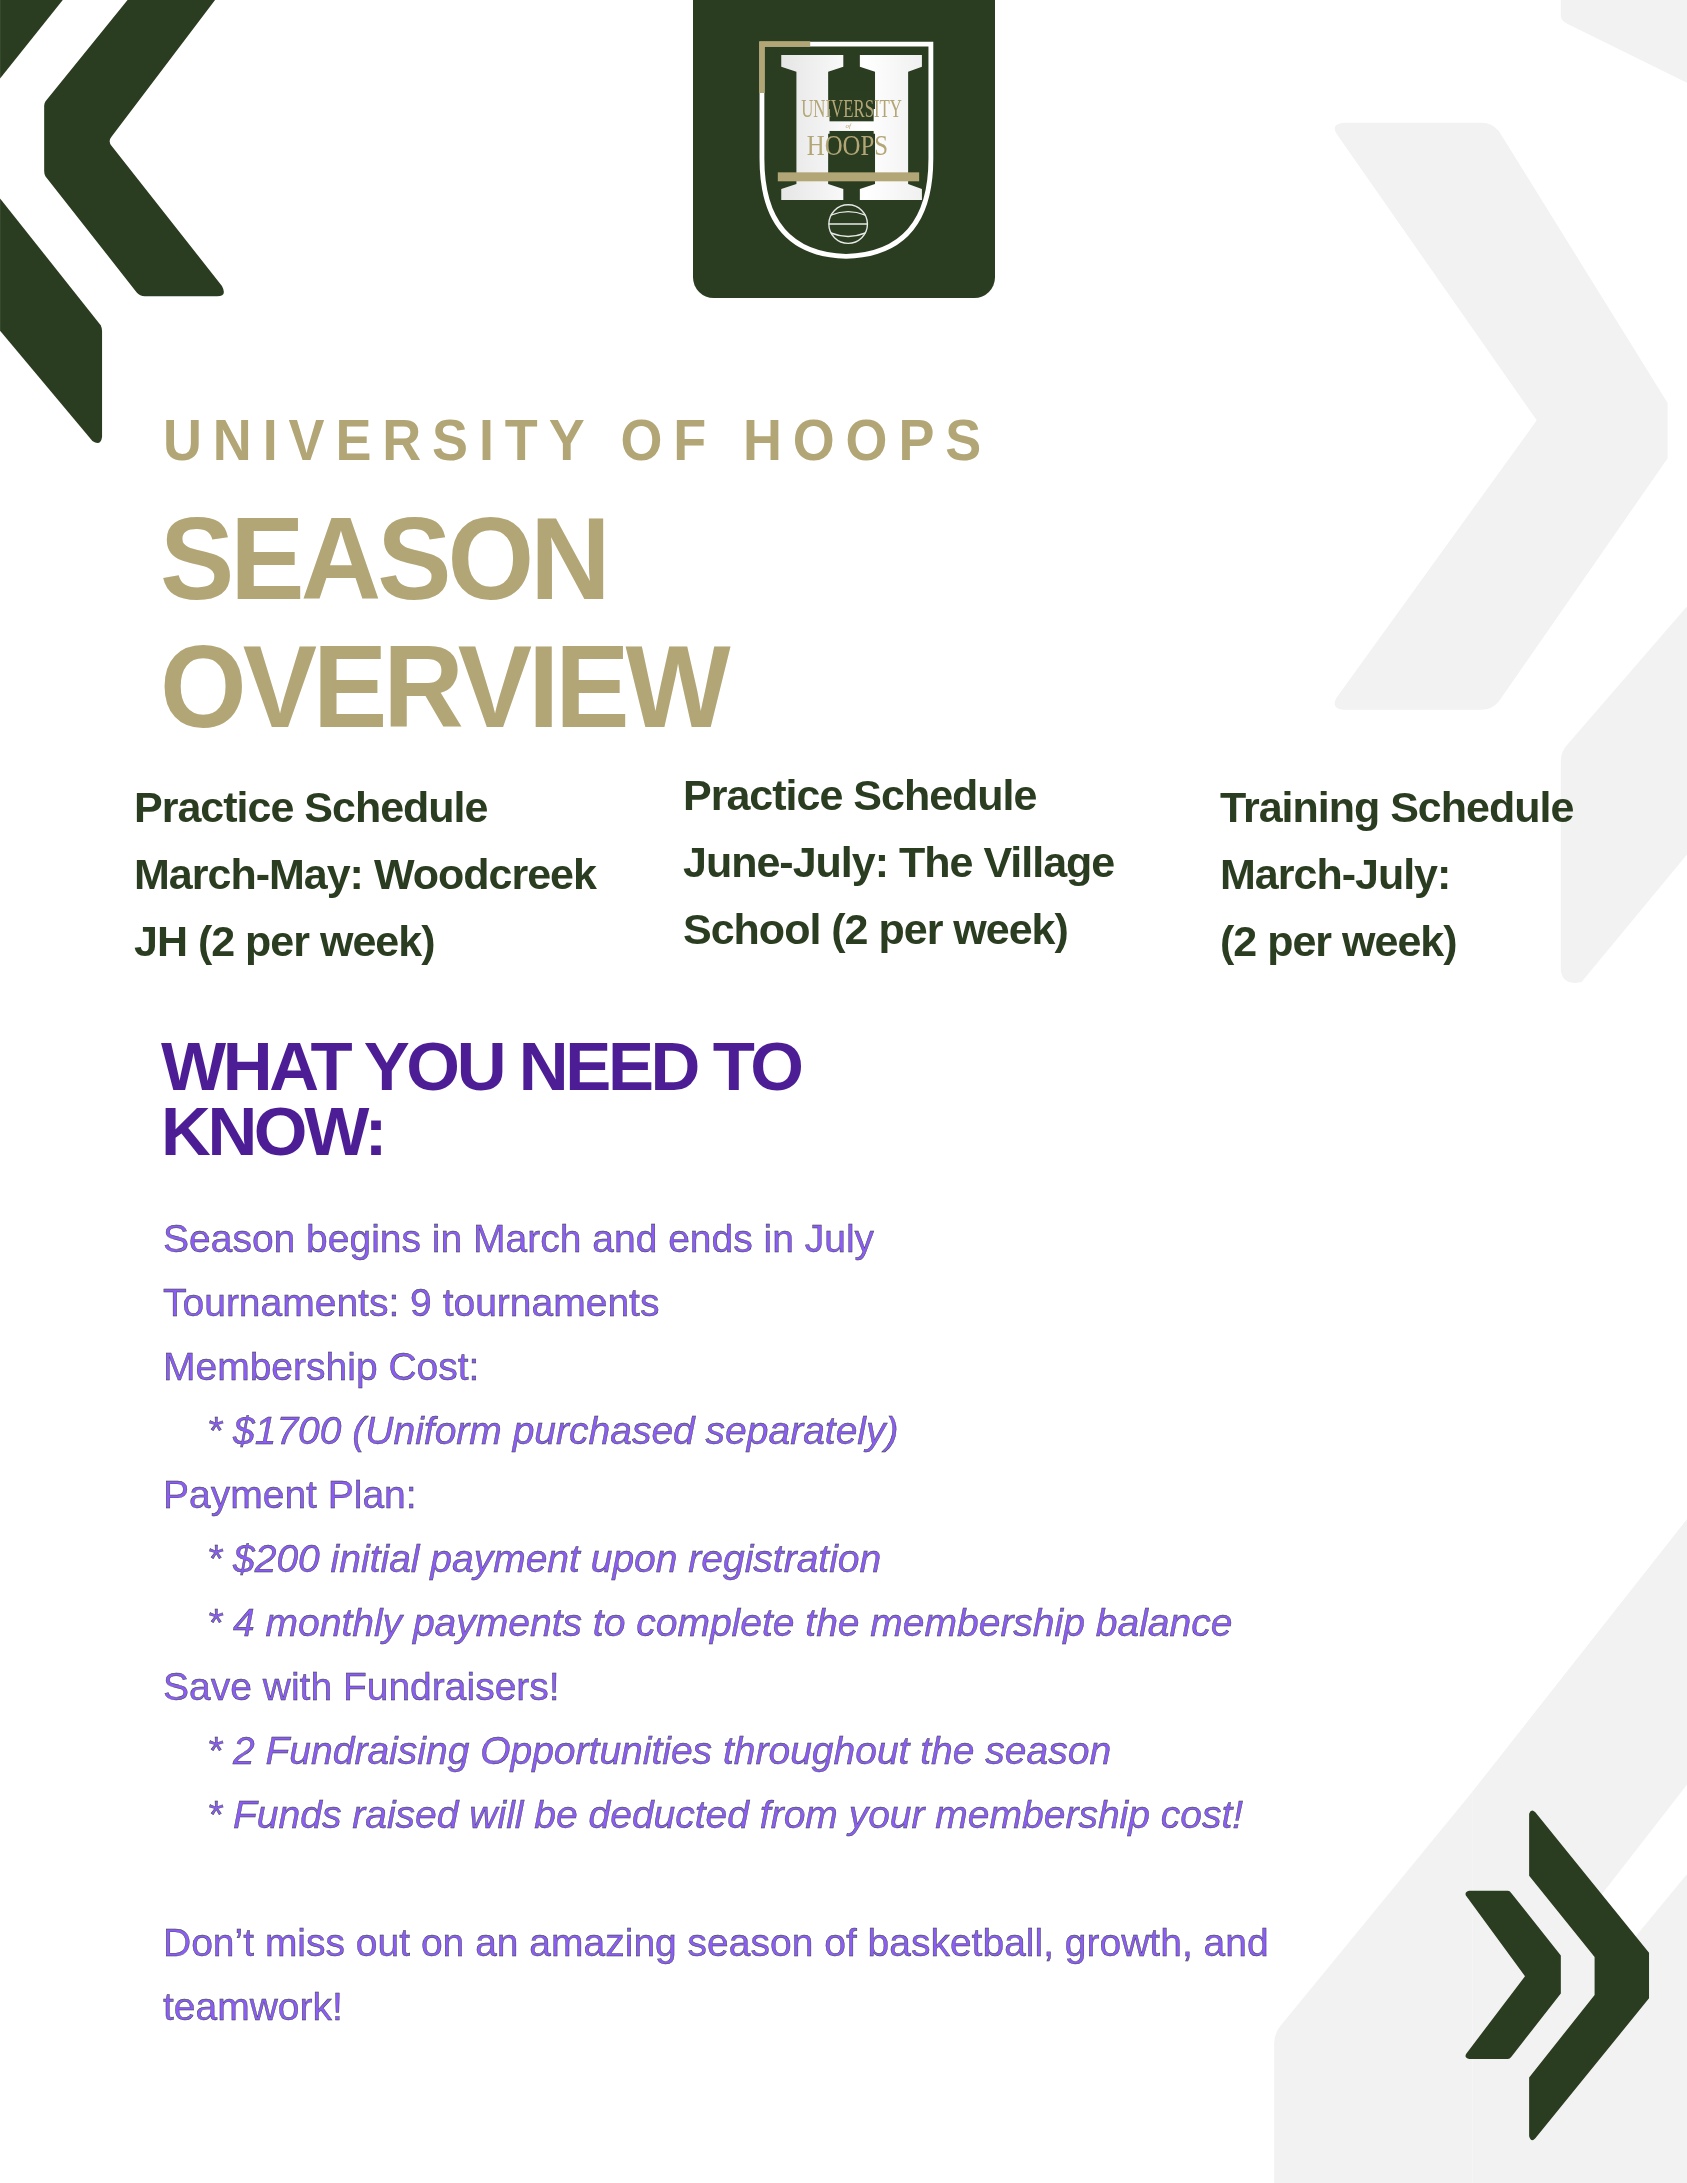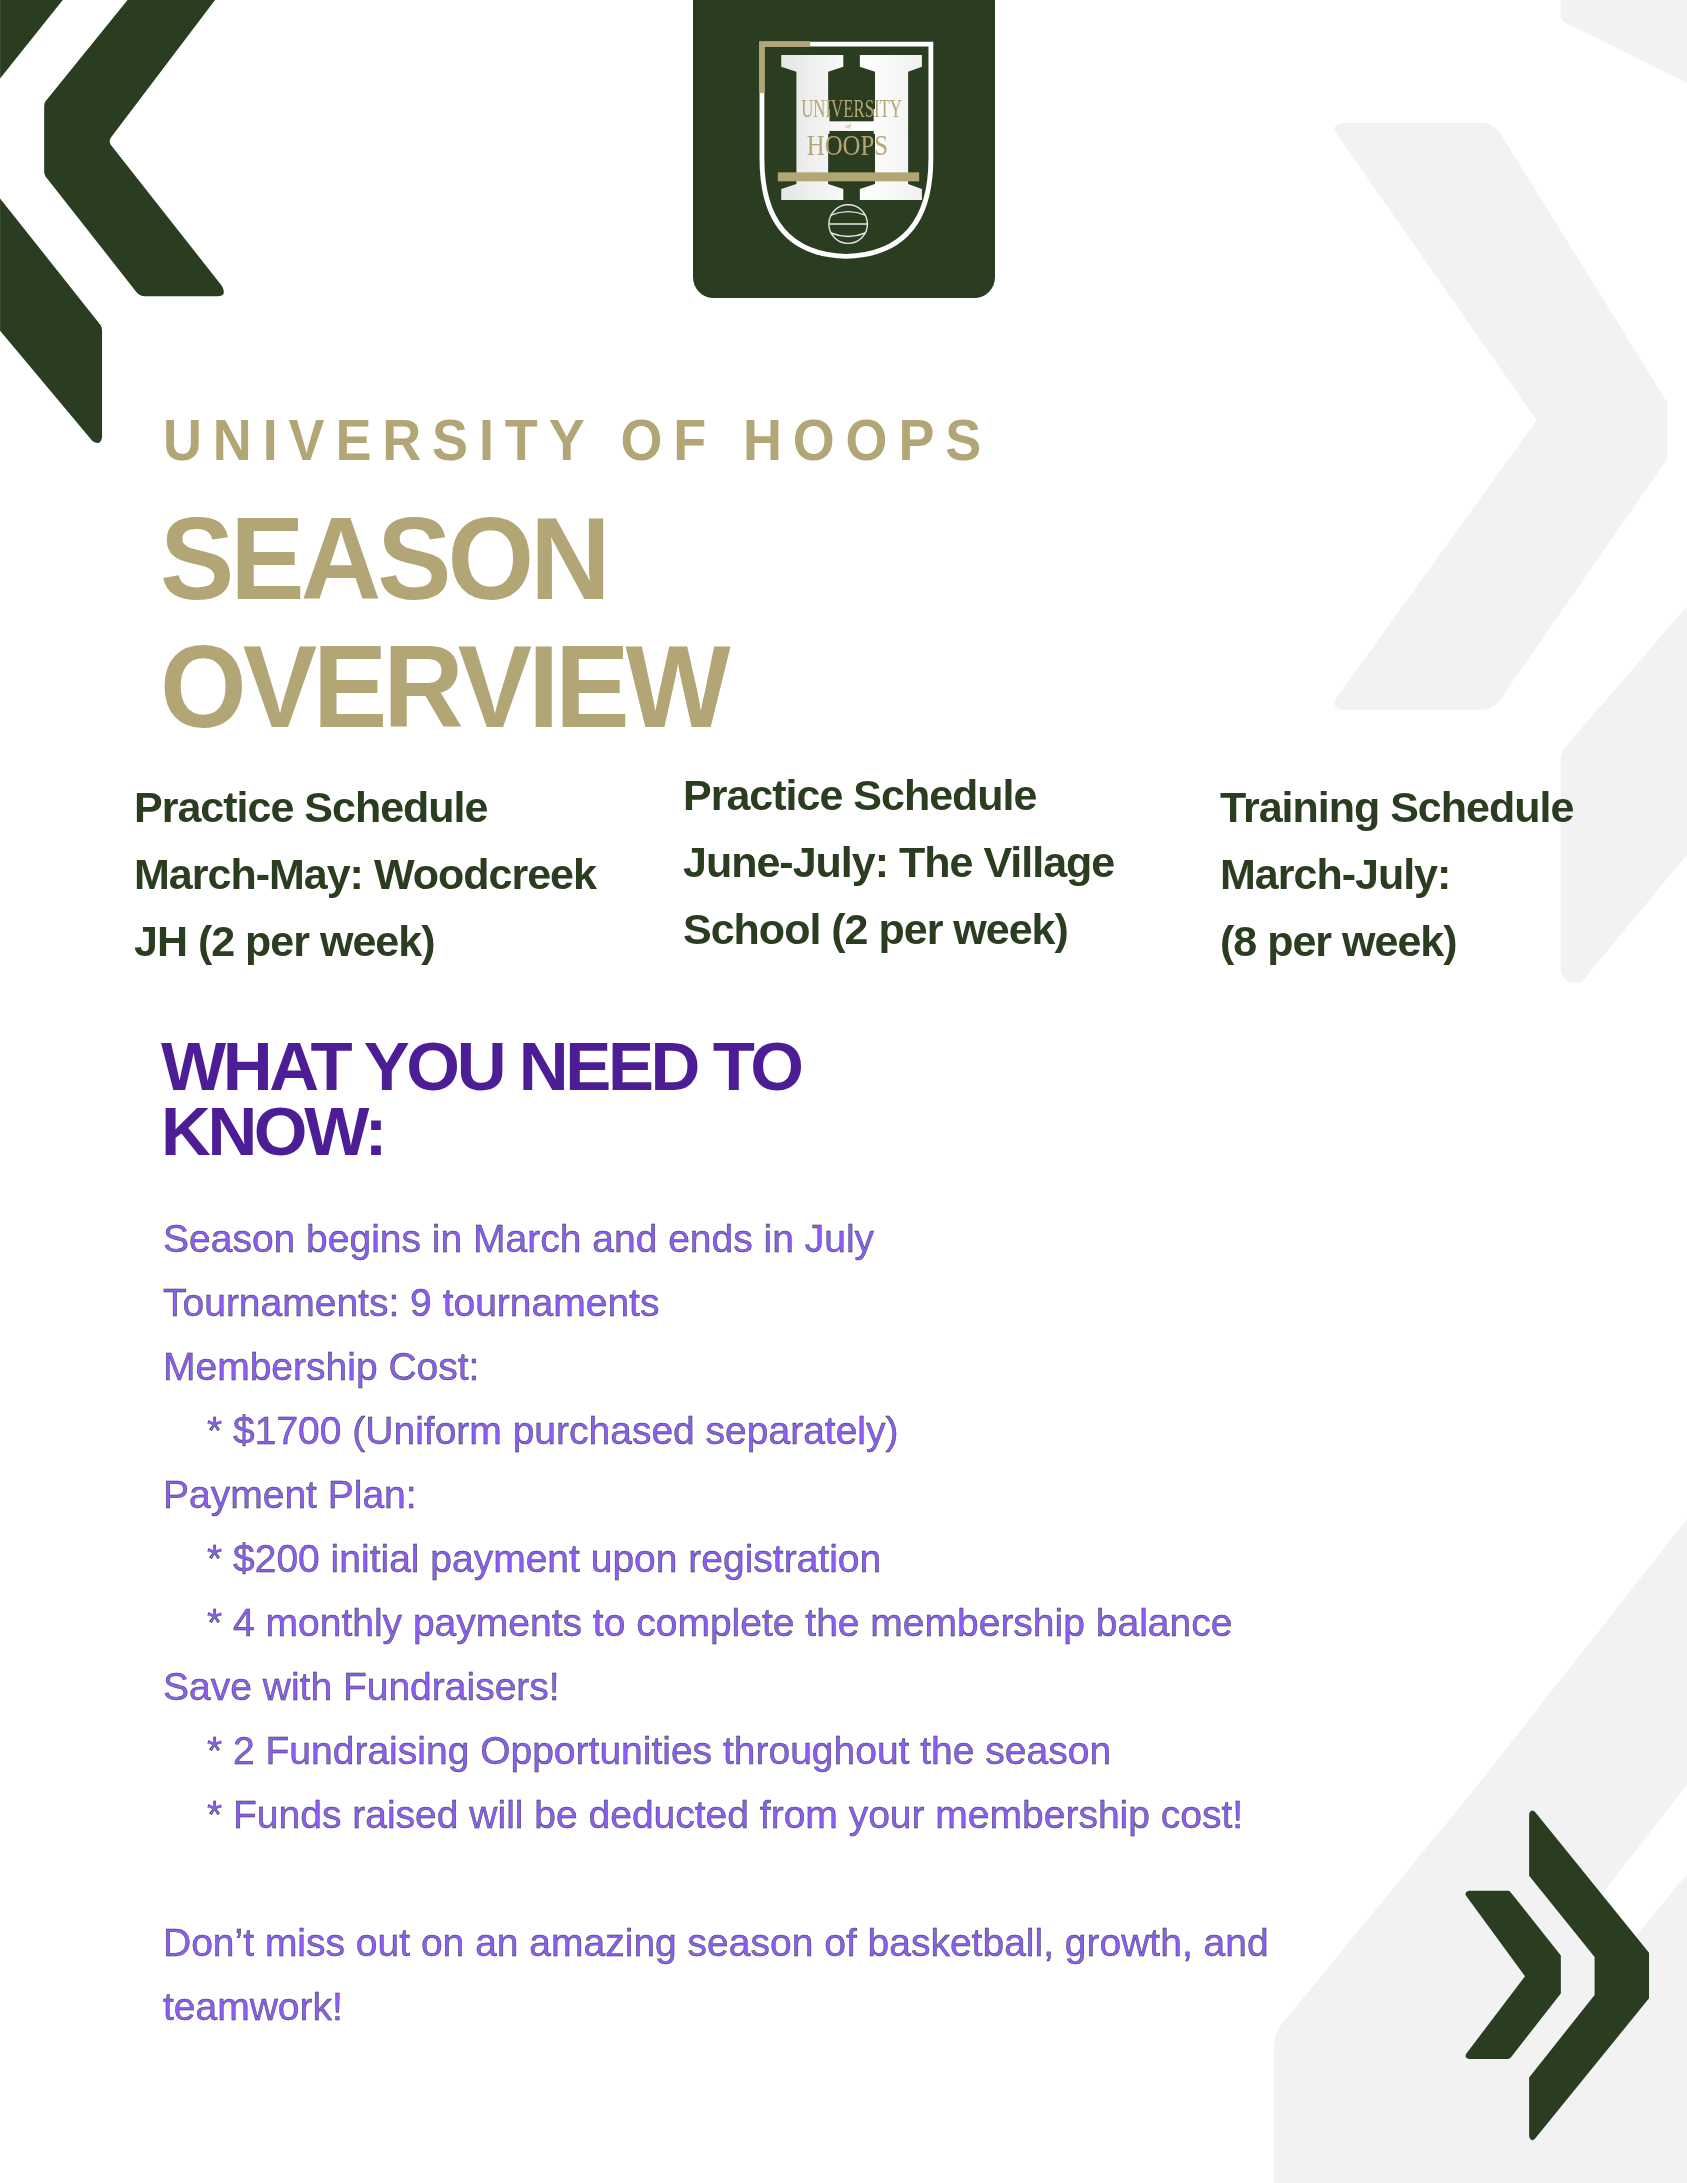--- a/index.html
+++ b/index.html
@@ -50,21 +50,21 @@
   }
   .need-title div { white-space: nowrap; }
 
   .body-list {
     position: absolute; left: 163px; top: 1207px;
     font-size: 39px; color: #8b5cf6; font-weight: 400;
     line-height: 64px;
     -webkit-text-stroke: 0.4px #2b3d21;
   }
   .body-list .line { white-space: nowrap; height: 64px; }
-  .body-list .indent { padding-left: 44px; }
+  .body-list .indent { padding-left: 44px; font-style: italic; }
   .body-list .spacer { height: 64px; }
 </style>
 </head>
 <body>
 
 <svg class="bg-svg" viewBox="0 0 2448 3168" xmlns="http://www.w3.org/2000/svg">
 
   <g fill="#f2f2f2">
 
     <path d="M1950 178 L2150 178 Q2165 178 2175 190 L2420 585 L2420 665 L2175 1018 Q2165 1030 2150 1030 L1950 1030 Q1930 1028 1940 1012 L2230 610 L1940 195 Q1930 180 1950 178 Z"></path>
@@ -138,21 +138,21 @@
   <div>JH (2 per week)</div>
 </div>
 <div class="sched sched-2">
   <div>Practice Schedule</div>
   <div>June-July: The Village</div>
   <div>School (2 per week)</div>
 </div>
 <div class="sched sched-3">
   <div>Training Schedule</div>
   <div>March-July:</div>
-  <div>(8 per week)</div>
+  <div>(2 per week)</div>
 </div>
 
 <div class="need-title">
   <div>WHAT YOU NEED TO</div>
   <div>KNOW:</div>
 </div>
 
 <div class="body-list">
   <div class="line">Season begins in March and ends in July</div>
   <div class="line">Tournaments: 9 tournaments</div>

